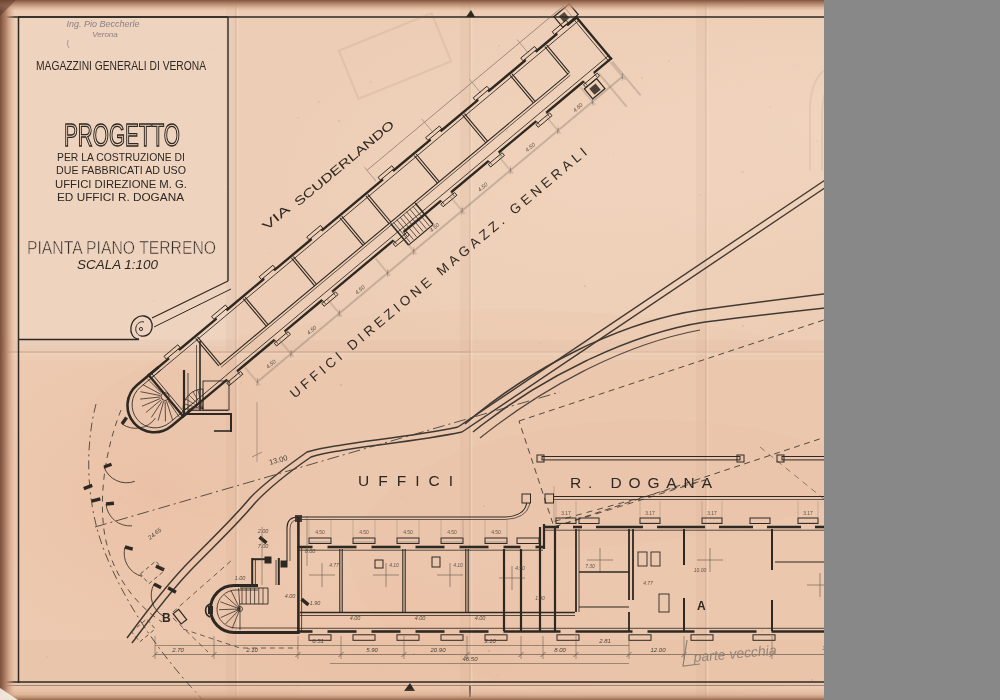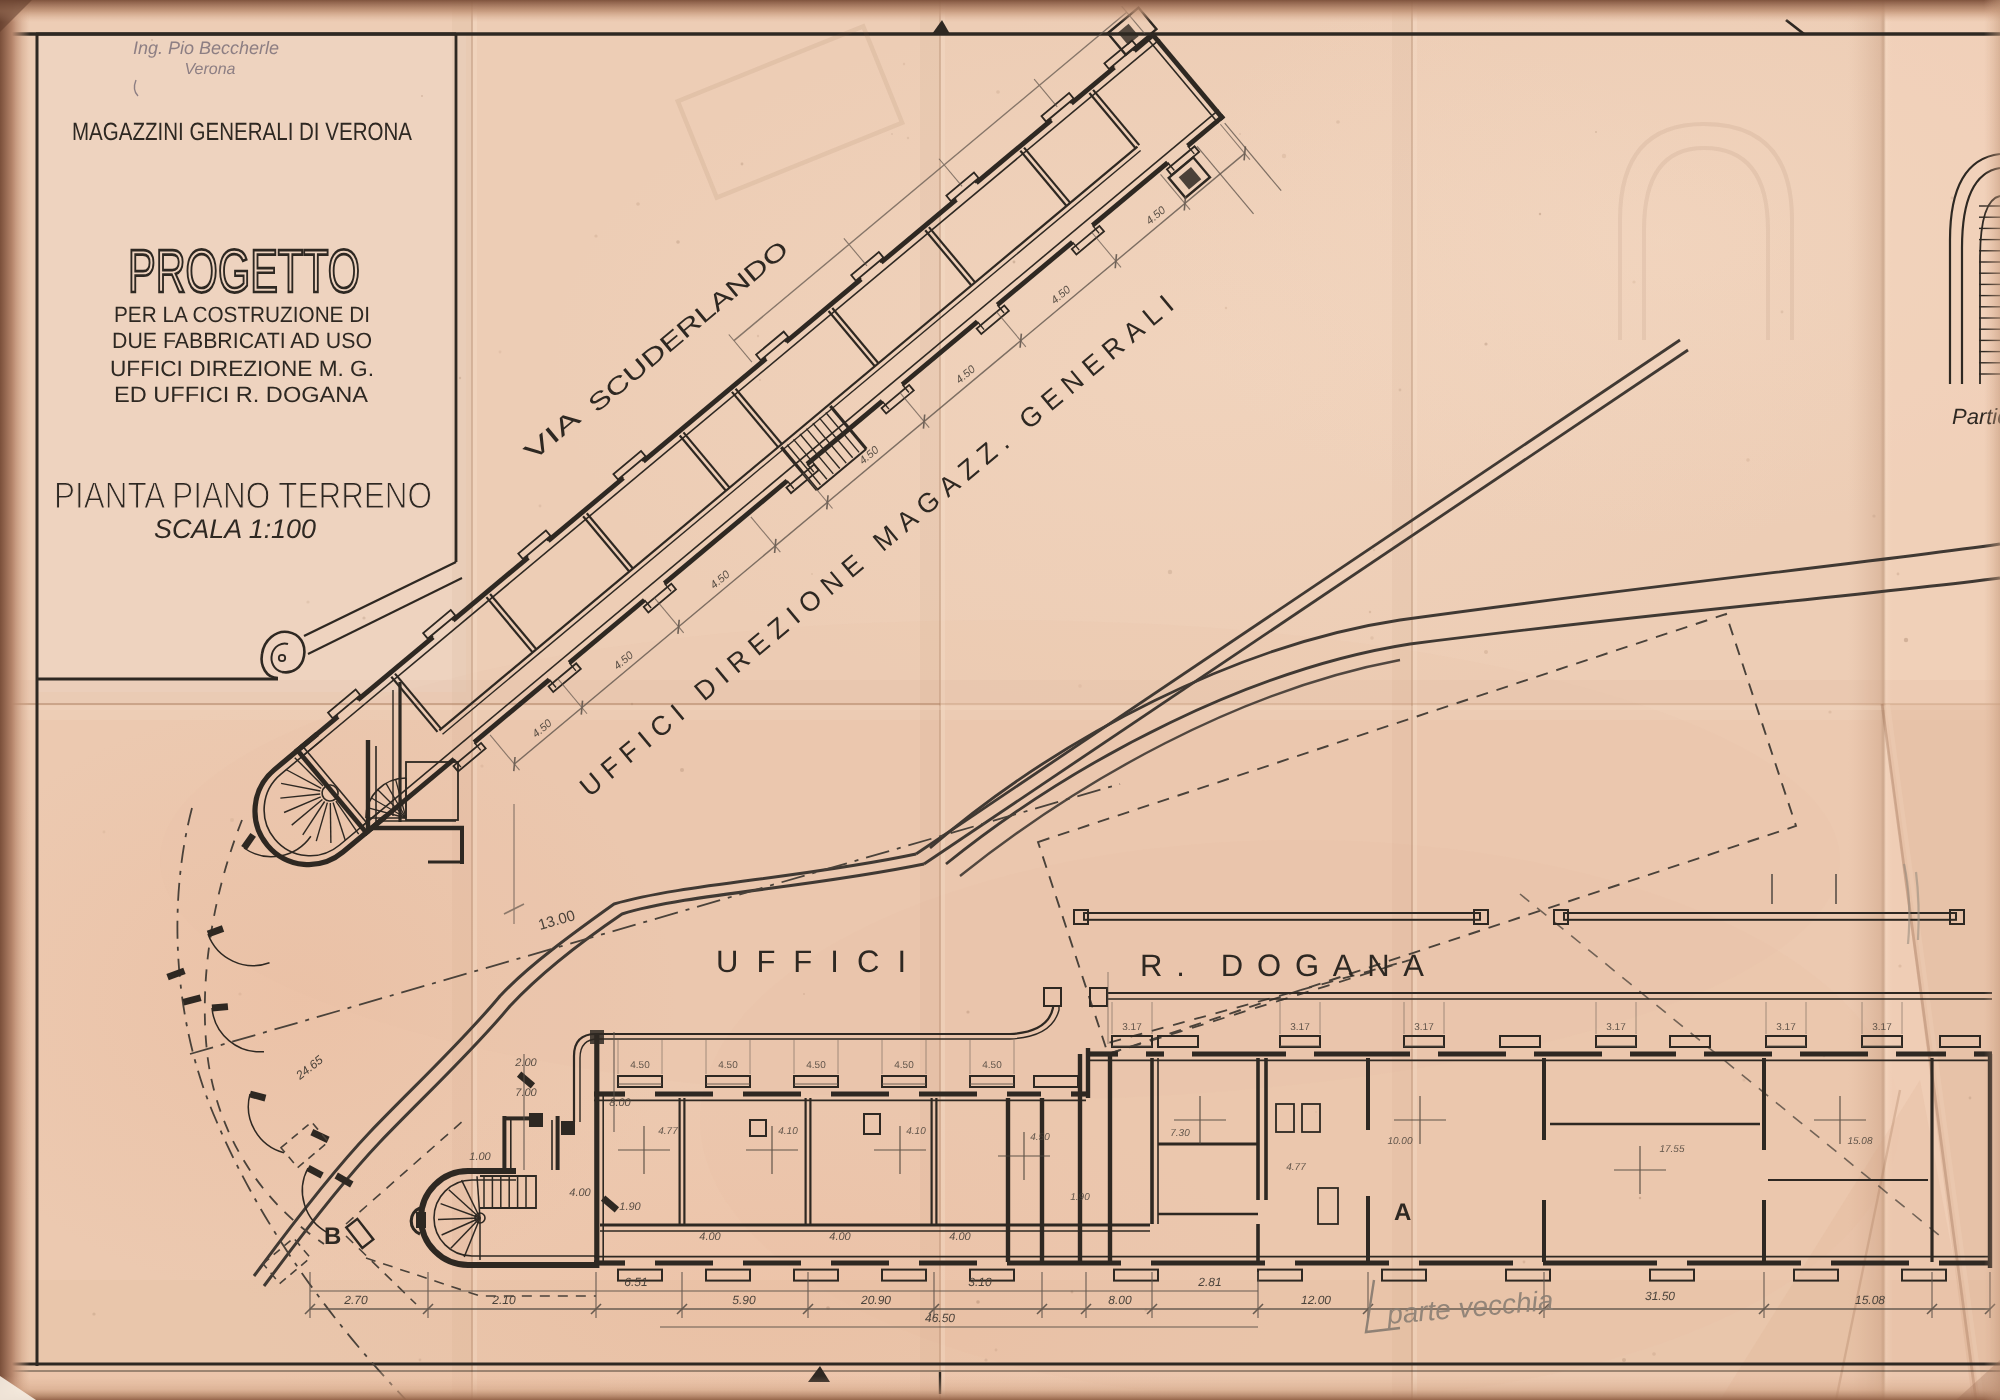--- a/index.html
+++ b/index.html
@@ -1,15 +1,15 @@
 <!DOCTYPE html>
 <html><head><meta charset="utf-8"><title>Pianta Piano Terreno</title>
 <style>
 html,body{margin:0;padding:0;background:#888;}
-#page{width:1000px;height:700px;overflow:hidden;position:relative;font-family:"Liberation Sans",sans-serif;text-align:center;}
+#page{width:824px;height:700px;overflow:hidden;position:relative;font-family:"Liberation Sans",sans-serif;text-align:center;}
 svg{display:block}
 text{font-family:"Liberation Sans",sans-serif;}
 </style></head><body>
 <div id="page">
 <svg width="1000" height="700" viewBox="0 0 1000 700">
 <defs>
 <linearGradient id="edgeL" x1="0" y1="0" x2="1" y2="0">
  <stop offset="0" stop-color="#7a4f3a"></stop>
           <stop offset="0.4" stop-color="#b4846a"></stop>
           <stop offset="1" stop-color="#d9ac8f" stop-opacity="0"></stop>

